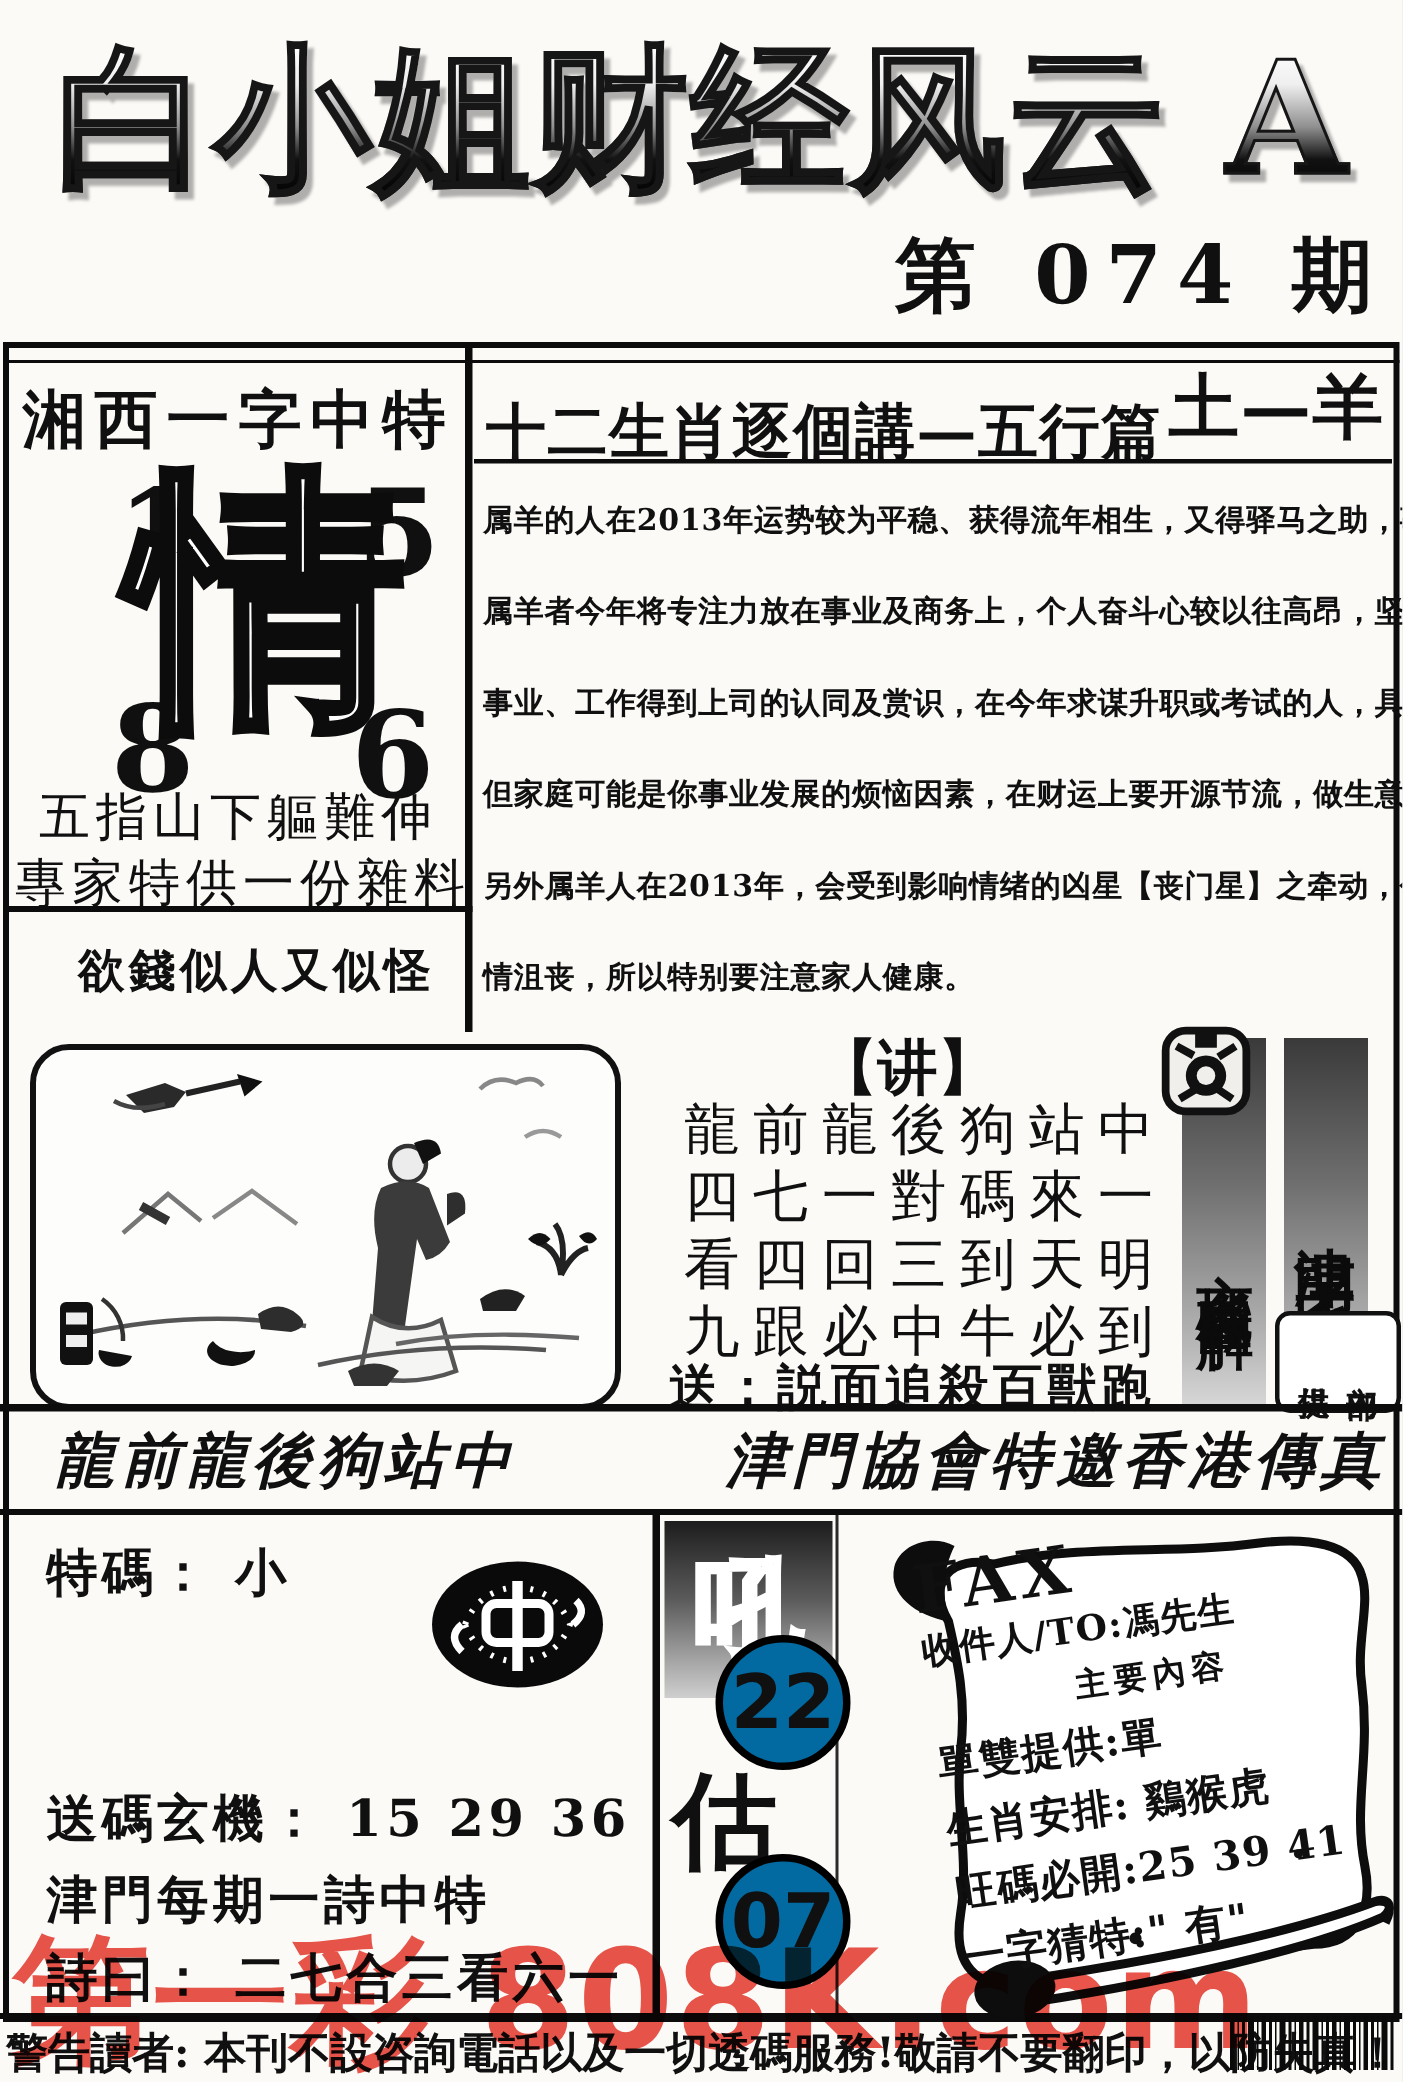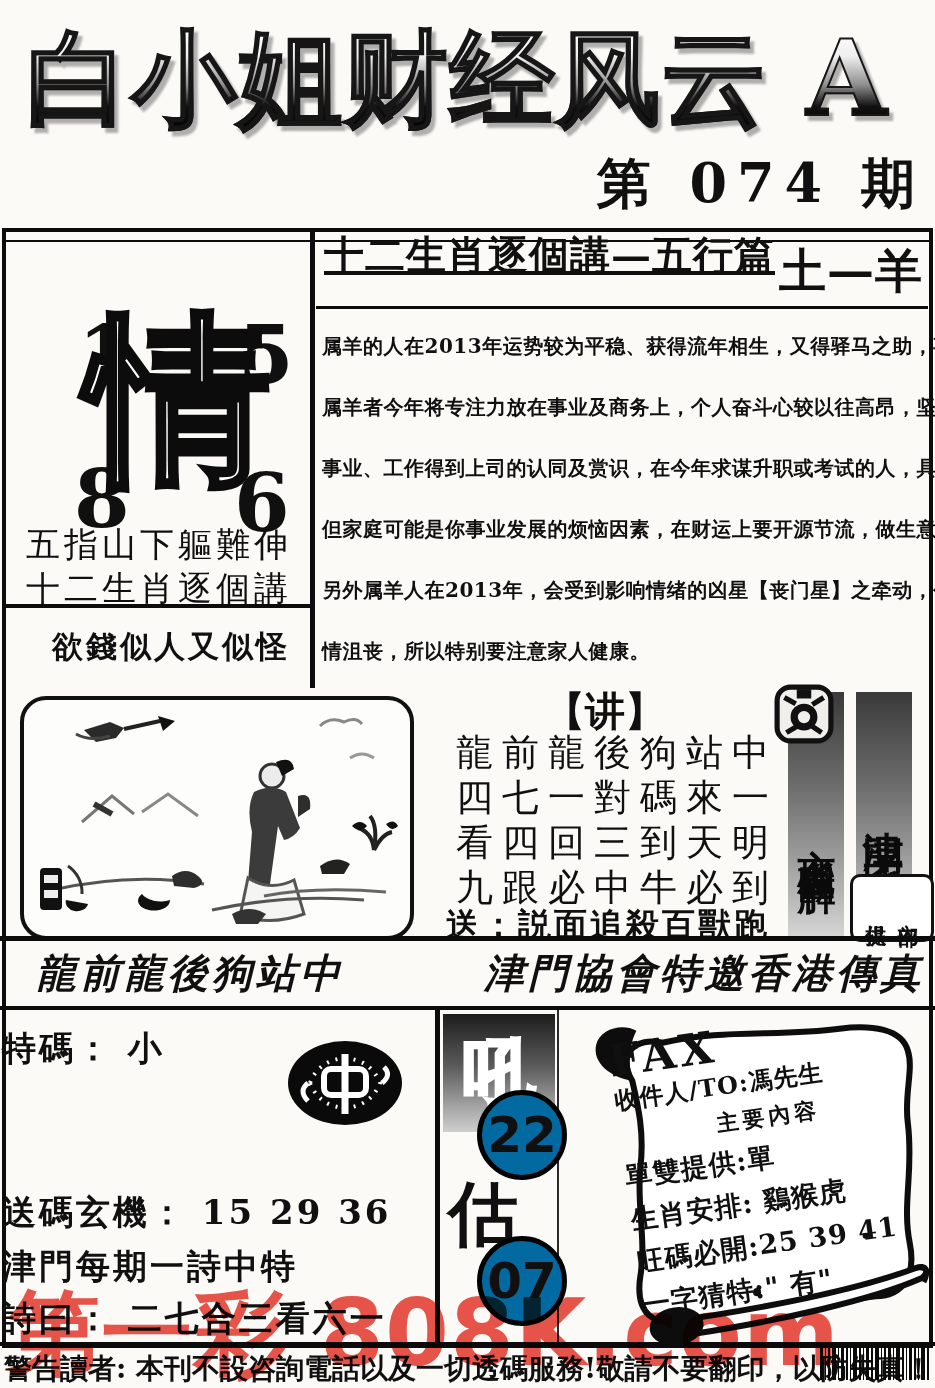--- a/index.html
+++ b/index.html
@@ -5,21 +5,21 @@
   html,body{margin:0;padding:0;background:#e8e8e4;}
   .page{
     position:relative;width:935px;height:1388px;margin:0 auto;
     background:#fbfaf7;overflow:hidden;
     font-family:"DejaVu Serif","Liberation Serif",serif;color:#101010;
   }
   .abs{position:absolute;}
 
   
   .main-title{
-    top:22px;left:1px;width:913px;text-align:center;
+    top:22px;left:12px;width:913px;text-align:center;
     font-size:104px;font-weight:900;letter-spacing:2px;line-height:1.1;
     background:linear-gradient(180deg,#ffffff 6%,#efefef 30%,#8f8f8f 55%,#111 74%,#000 100%);
     -webkit-background-clip:text;background-clip:text;color:transparent;
     -webkit-text-stroke:2px #161616;
     filter:drop-shadow(4px 5px 1px rgba(0,0,0,.3));
     white-space:nowrap;
   }
   .issue{top:148px;right:10px;font-size:54px;font-weight:900;letter-spacing:10px;}
 
   
@@ -41,21 +41,21 @@
   }
   .left-poem{left:10px;width:298px;text-align:center;font-size:34px;font-weight:400;letter-spacing:4px;white-space:nowrap;}
   .lp1{top:522px;} .lp2{top:566px;}
   .left-hline{left:2px;top:604px;width:313px;height:4px;}
   .riddle{left:52px;top:626px;font-size:31px;font-weight:800;letter-spacing:3px;}
 
   
   .illustration{left:20px;top:696px;width:386px;height:236px;border:4px solid #111;border-radius:26px;background:#fdfdfb;overflow:hidden;}
 
   
-  .article-title{left:324px;top:228px;font-size:40px;font-weight:900;letter-spacing:1px;white-space:nowrap;text-decoration:underline;}
+  .article-title{left:324px;top:260px;font-size:40px;font-weight:900;letter-spacing:1px;white-space:nowrap;}
   .article-element{right:12px;top:240px;font-size:47px;font-weight:900;letter-spacing:1px;}
   .article-rule{left:316px;top:306px;width:612px;height:3px;}
   .article-body{left:322px;top:316px;width:598px;}
   .article-body p{margin:0;font-size:20px;font-weight:600;line-height:61px;letter-spacing:.5px;white-space:nowrap;}
 
   
   .verse-heading{left:430px;top:684px;width:350px;text-align:center;font-size:40px;font-weight:800;}
   .verse-line{left:418px;width:360px;text-align:right;font-size:37px;font-weight:400;letter-spacing:9px;white-space:nowrap;}
   .vl0{top:728px;} .vl1{top:773px;} .vl2{top:818px;} .vl3{top:863px;}
   .verse-bonus{left:415px;top:903px;width:386px;text-align:center;font-size:33px;font-weight:700;letter-spacing:3px;white-space:nowrap;}
@@ -77,21 +77,21 @@
   }
   .note-box span{writing-mode:vertical-rl;text-orientation:upright;font-size:21px;font-weight:800;}
 
   
   .strip-top{left:0;top:936px;width:935px;height:5px;}
   .strip-bottom{left:0;top:1006px;width:935px;height:4px;}
   .strip-text{top:946px;font-size:40px;font-weight:800;font-style:italic;letter-spacing:4px;white-space:nowrap;}
   .strip-left{left:36px;} .strip-right{left:484px;}
 
   
-  .tip-line{left:2px;font-size:34px;font-weight:800;letter-spacing:3px;white-space:nowrap;}
+  .tip-line{left:31px;font-size:34px;font-weight:800;letter-spacing:3px;white-space:nowrap;}
   .t0{top:1026px;} .t1{top:1080px;border-bottom:3px dotted #444;padding-bottom:4px;}
   .t2{top:1136px;} .t3{top:1190px;} .t4{top:1244px;} .t5{top:1296px;}
   .turtle-seal{left:286px;top:1038px;width:118px;height:90px;}
 
   
   .col-sep-thick{left:435px;top:1010px;width:5px;height:332px;}
   .col-sep-thin{left:557px;top:1010px;width:2px;height:332px;background:#2a2a2a;}
   .roar-box{
     left:443px;top:1014px;width:112px;height:118px;
     background:linear-gradient(180deg,#1d1d1d 0%,#5c5c5c 45%,#a7a7a7 80%,#cfcfcf 100%);
@@ -133,27 +133,28 @@
 
 <div class="page">
 
   <div class="abs main-title">白小姐财经风云 A</div>
   <div class="abs issue">第 074 期</div>
 
   <div class="abs main-frame"></div>
   <div class="abs top-double-line"></div>
 
   <div class="abs vline left-sep"></div>
+  <div class="abs xiangxi-title">湘西一字中特</div>
   <div class="abs big-num num-tl">1</div>
   <div class="abs big-num num-tr">5</div>
   <div class="abs big-num num-bl">8</div>
   <div class="abs big-num num-br">6</div>
   <div class="abs qing-char">情</div>
   <div class="abs left-poem lp1">五指山下軀難伸</div>
-  <div class="abs left-poem lp2">十二生肖逐個講</div>
+  <div class="abs left-poem lp2">專家特供一份雜料</div>
   <div class="abs hline left-hline"></div>
   <div class="abs riddle">欲錢似人又似怪</div>
 
   <div class="abs illustration">
     <svg width="386" height="236" viewBox="0 0 386 236">
       <path d="M60,30 l26,-8 14,6 -8,10 -20,4 z" fill="#2a2a2a"></path>
       <path d="M52,34 q14,8 34,2" stroke="#444" stroke-width="3" fill="none"></path>
       <path d="M100,29 l36,-8" stroke="#222" stroke-width="4" fill="none"></path>
       <path d="M134,16 l17,5 -12,10 z" fill="#111"></path>
       <path d="M296,26 q10,-10 24,-4 q12,-6 18,2" stroke="#888" fill="none" stroke-width="3"></path>

